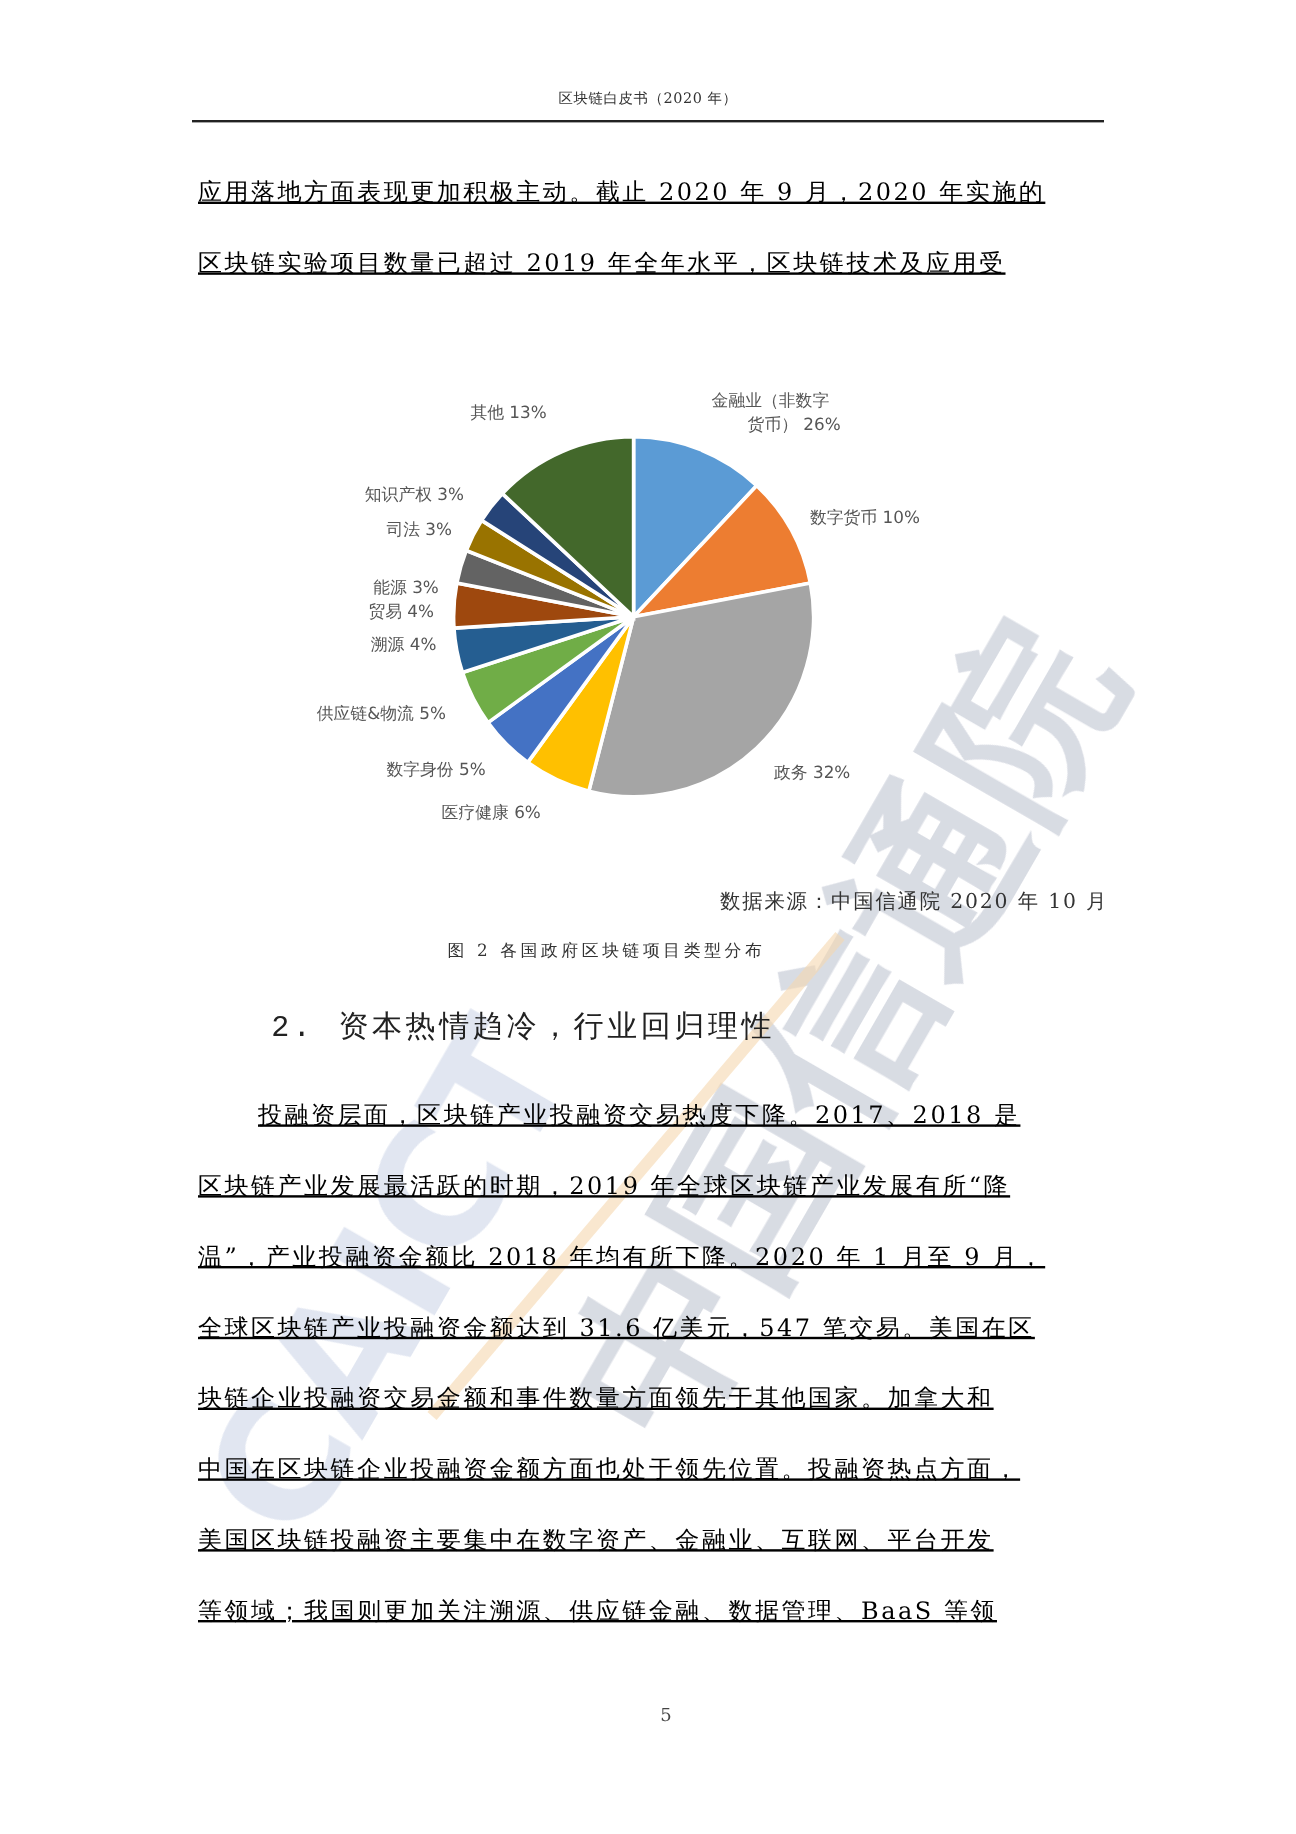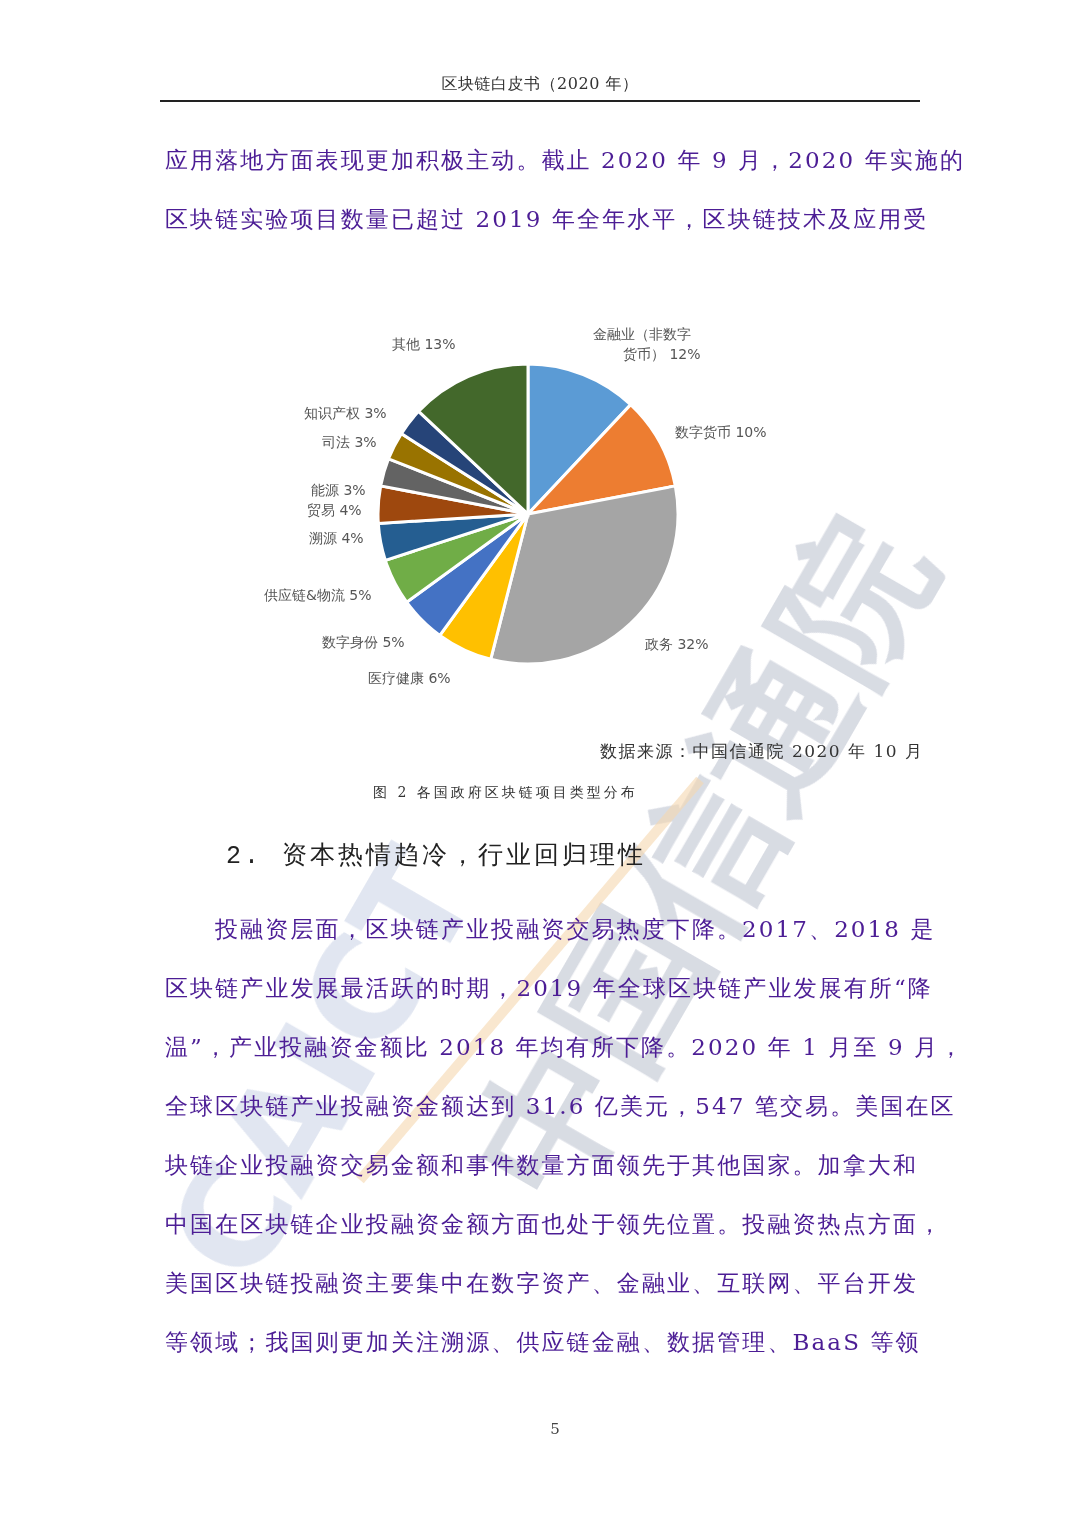--- a/index.html
+++ b/index.html
@@ -1,25 +1,25 @@
 <!DOCTYPE html>
 <html><head>
 <meta charset="utf-8">
 <style>
   html, body { margin: 0; padding: 0; background: #ffffff; }
   body { width: 1080px; height: 1528px; position: relative; overflow: hidden;
          font-family: "DejaVu Serif", "Liberation Serif", serif; color: #222; }
   .page { position: absolute; left: 0; top: 0; width: 1080px; height: 1528px; }
 
   .running-header { position: absolute; left: 160px; top: 74px; width: 760px; text-align: center;
-                    font-size: 16px; color: #333; letter-spacing: 0.5px; }
+                    font-size: 12px; color: #333; letter-spacing: 0.5px; }
   .header-rule { position: absolute; left: 160px; top: 100px; width: 760px; height: 2px; background: #222; }
 
-  .para { position: absolute; left: 165px; width: 755px; font-size: 23px; line-height: 59px;
-          color: #4c1d95; letter-spacing: 2.1px; text-align: justify; }
+  .para { position: absolute; left: 165px; width: 755px; font-size: 20px; line-height: 59px;
+          color: #000000; letter-spacing: 2.1px; text-align: justify; text-decoration: underline; }
   .para .line { display: block; white-space: nowrap; }
   .para .line.indent { padding-left: 50px; }
 
   .chart-wrap { position: absolute; left: 160px; top: 310px; width: 760px; height: 410px; }
   .chart-svg { position: absolute; left: 0; top: 0; }
   .chart-label { position: absolute; font-family: "DejaVu Sans", "Liberation Sans", sans-serif;
                  font-size: 14px; color: #555; white-space: nowrap; line-height: 20px; }
 
   .source { position: absolute; left: 600px; top: 740px; font-size: 17px; color: #333; letter-spacing: 1.5px; white-space: nowrap; }
   .caption { position: absolute; left: 373px; top: 784px; font-size: 14px; color: #333; letter-spacing: 3px; white-space: nowrap; }
@@ -63,21 +63,21 @@
         <path d="M368,204 L225.34,250.35 A150,150 0 0 1 218.30,213.42 Z" fill="#255e91" stroke="#ffffff" stroke-width="3"></path>
         <path d="M368,204 L218.30,213.42 A150,150 0 0 1 220.66,175.89 Z" fill="#9e480e" stroke="#ffffff" stroke-width="3"></path>
         <path d="M368,204 L220.66,175.89 A150,150 0 0 1 228.53,148.78 Z" fill="#636363" stroke="#ffffff" stroke-width="3"></path>
         <path d="M368,204 L228.53,148.78 A150,150 0 0 1 241.35,123.63 Z" fill="#997300" stroke="#ffffff" stroke-width="3"></path>
         <path d="M368,204 L241.35,123.63 A150,150 0 0 1 258.65,101.32 Z" fill="#264478" stroke="#ffffff" stroke-width="3"></path>
         <path d="M368,204 L258.65,101.32 A150,150 0 0 1 368.00,54.00 Z" fill="#43682b" stroke="#ffffff" stroke-width="3"></path>
       </svg>
 
     <div class="chart-label" style="left:433px; top:14px;">
       <div>金融业（非数字</div>
-      <div style="padding-left:30px;">货币） 12%</div>
+      <div style="padding-left:30px;">货币） 26%</div>
     </div>
     <div class="chart-label" style="left:515px; top:112px;">数字货币 10%</div>
     <div class="chart-label" style="left:485px; top:324px;">政务 32%</div>
     <div class="chart-label" style="left:208px; top:358px;">医疗健康 6%</div>
     <div class="chart-label" style="left:162px; top:322px;">数字身份 5%</div>
     <div class="chart-label" style="left:104px; top:275px;">供应链&amp;物流 5%</div>
     <div class="chart-label" style="left:149px; top:218px;">溯源 4%</div>
     <div class="chart-label" style="left:147px; top:190px;">贸易 4%</div>
     <div class="chart-label" style="left:151px; top:153px;margin-top:17px;">能源 3%</div>
     <div class="chart-label" style="left:162px; top:122px;">司法 3%</div>

